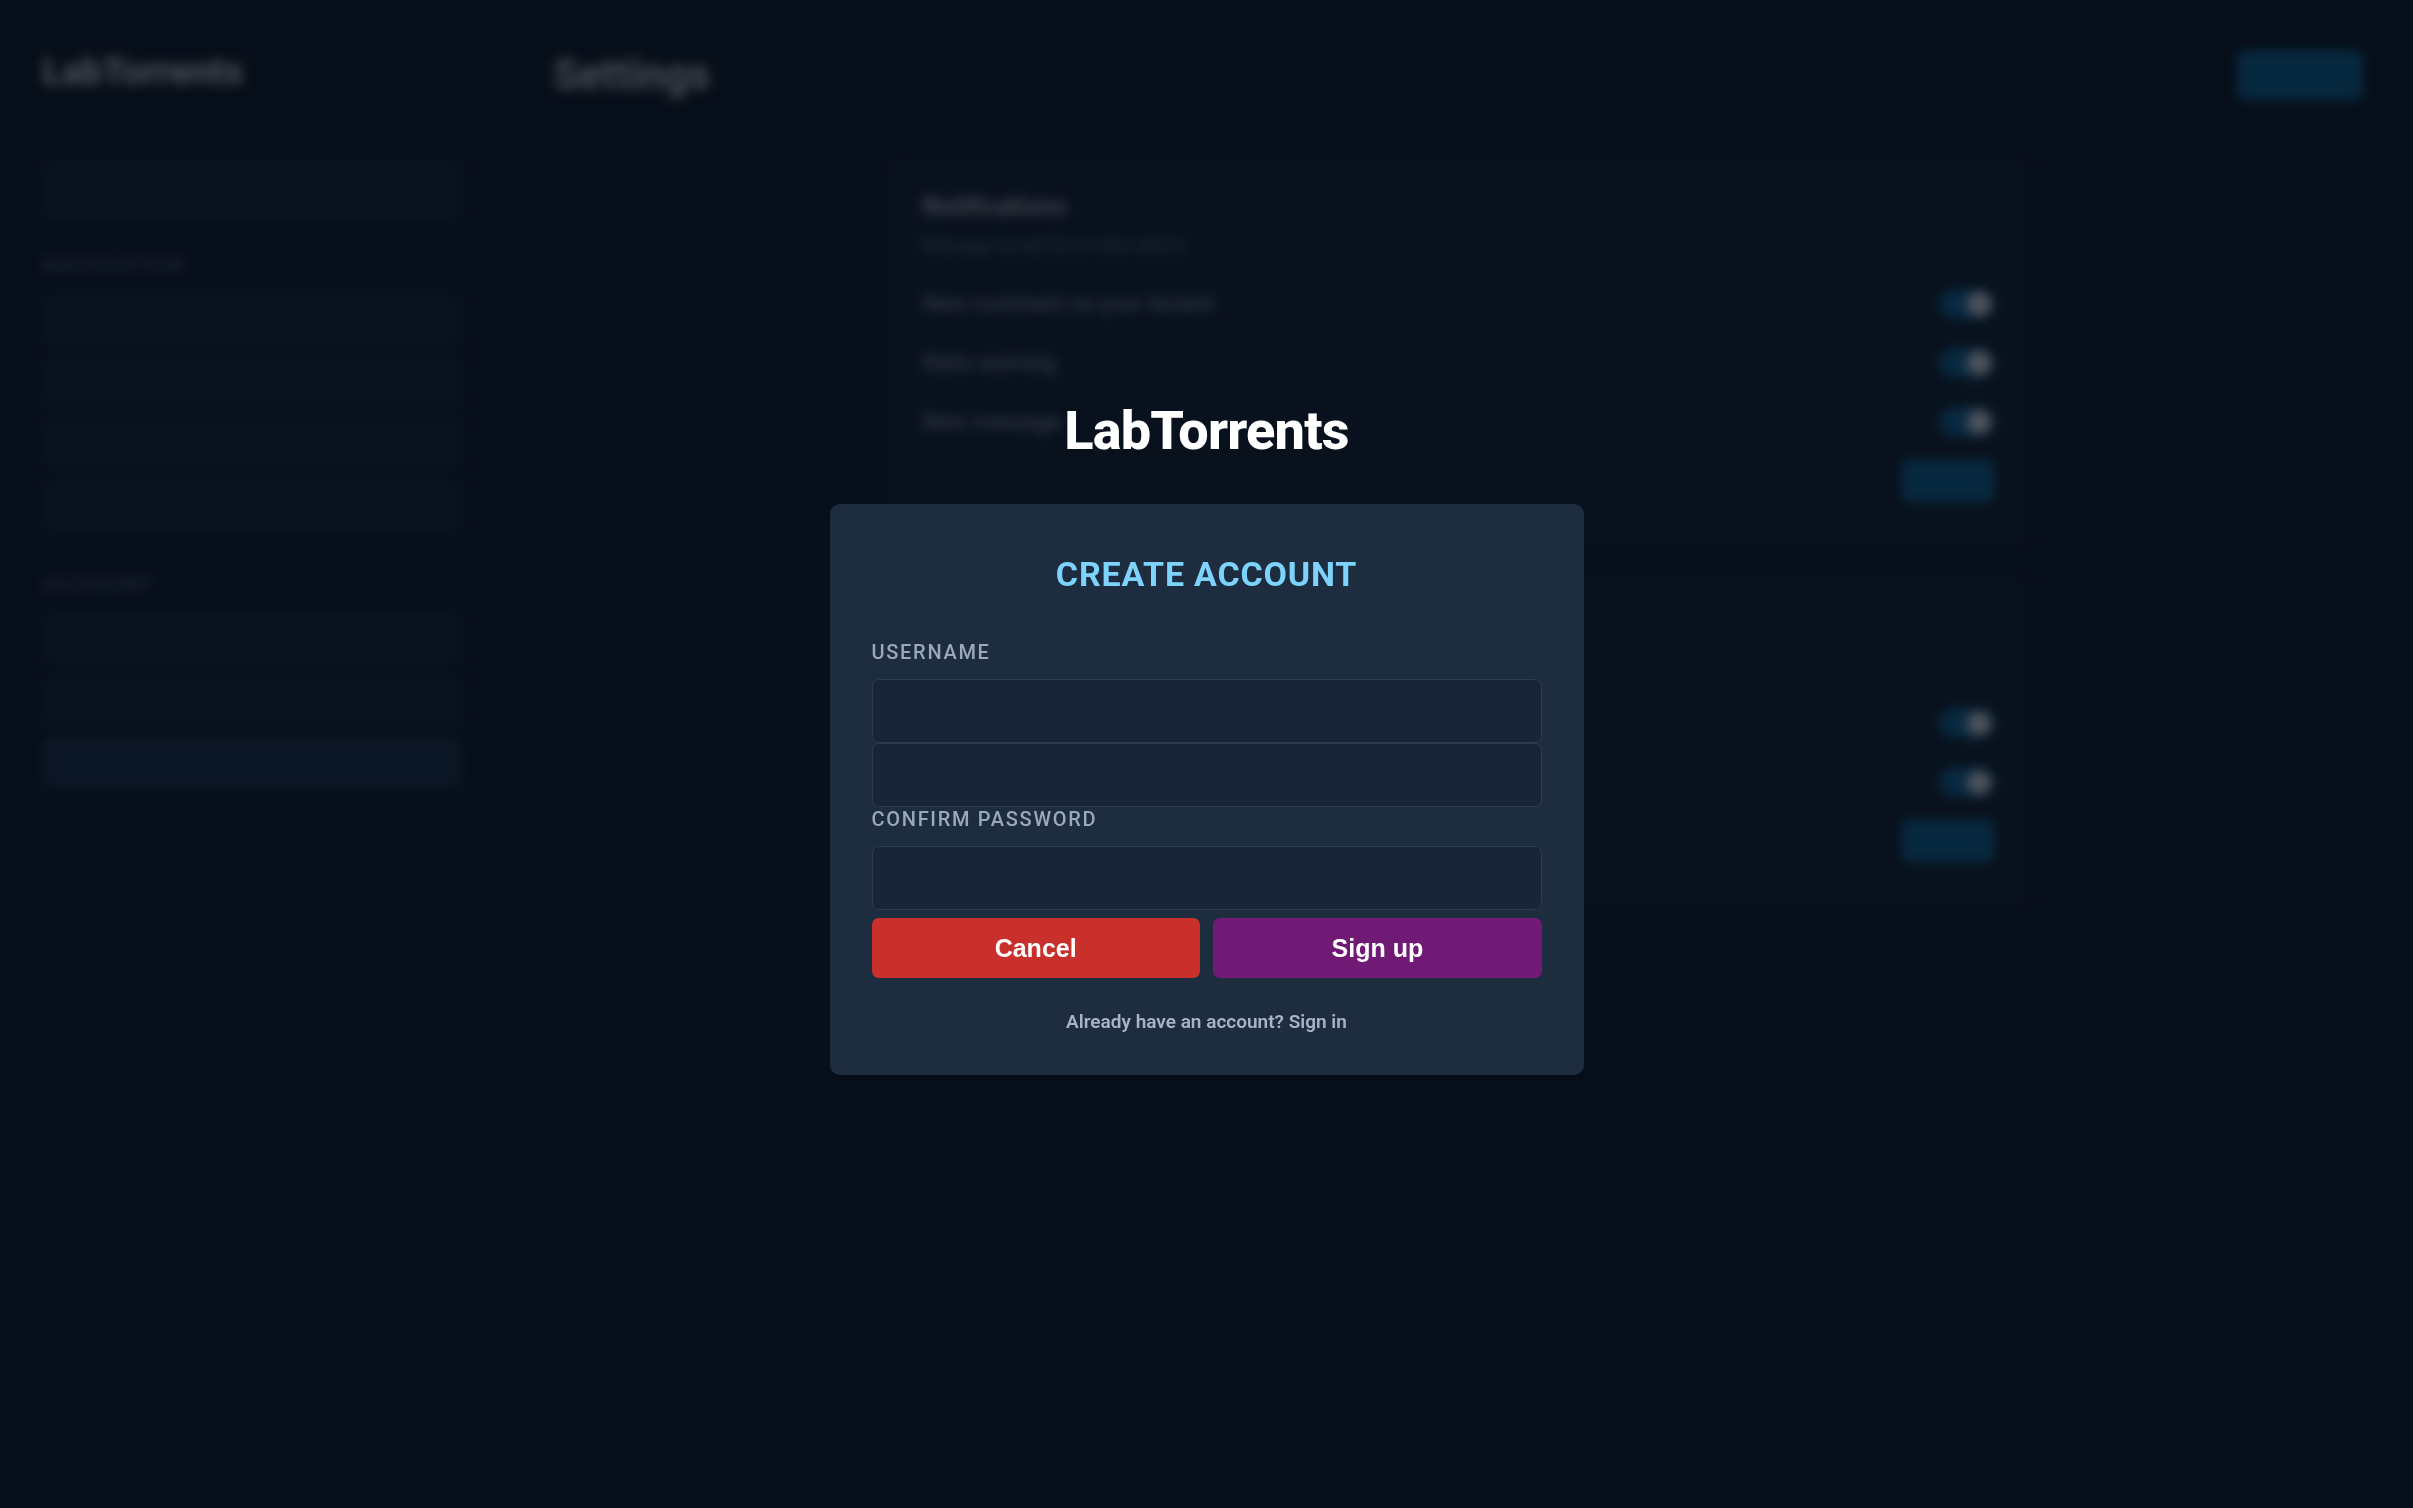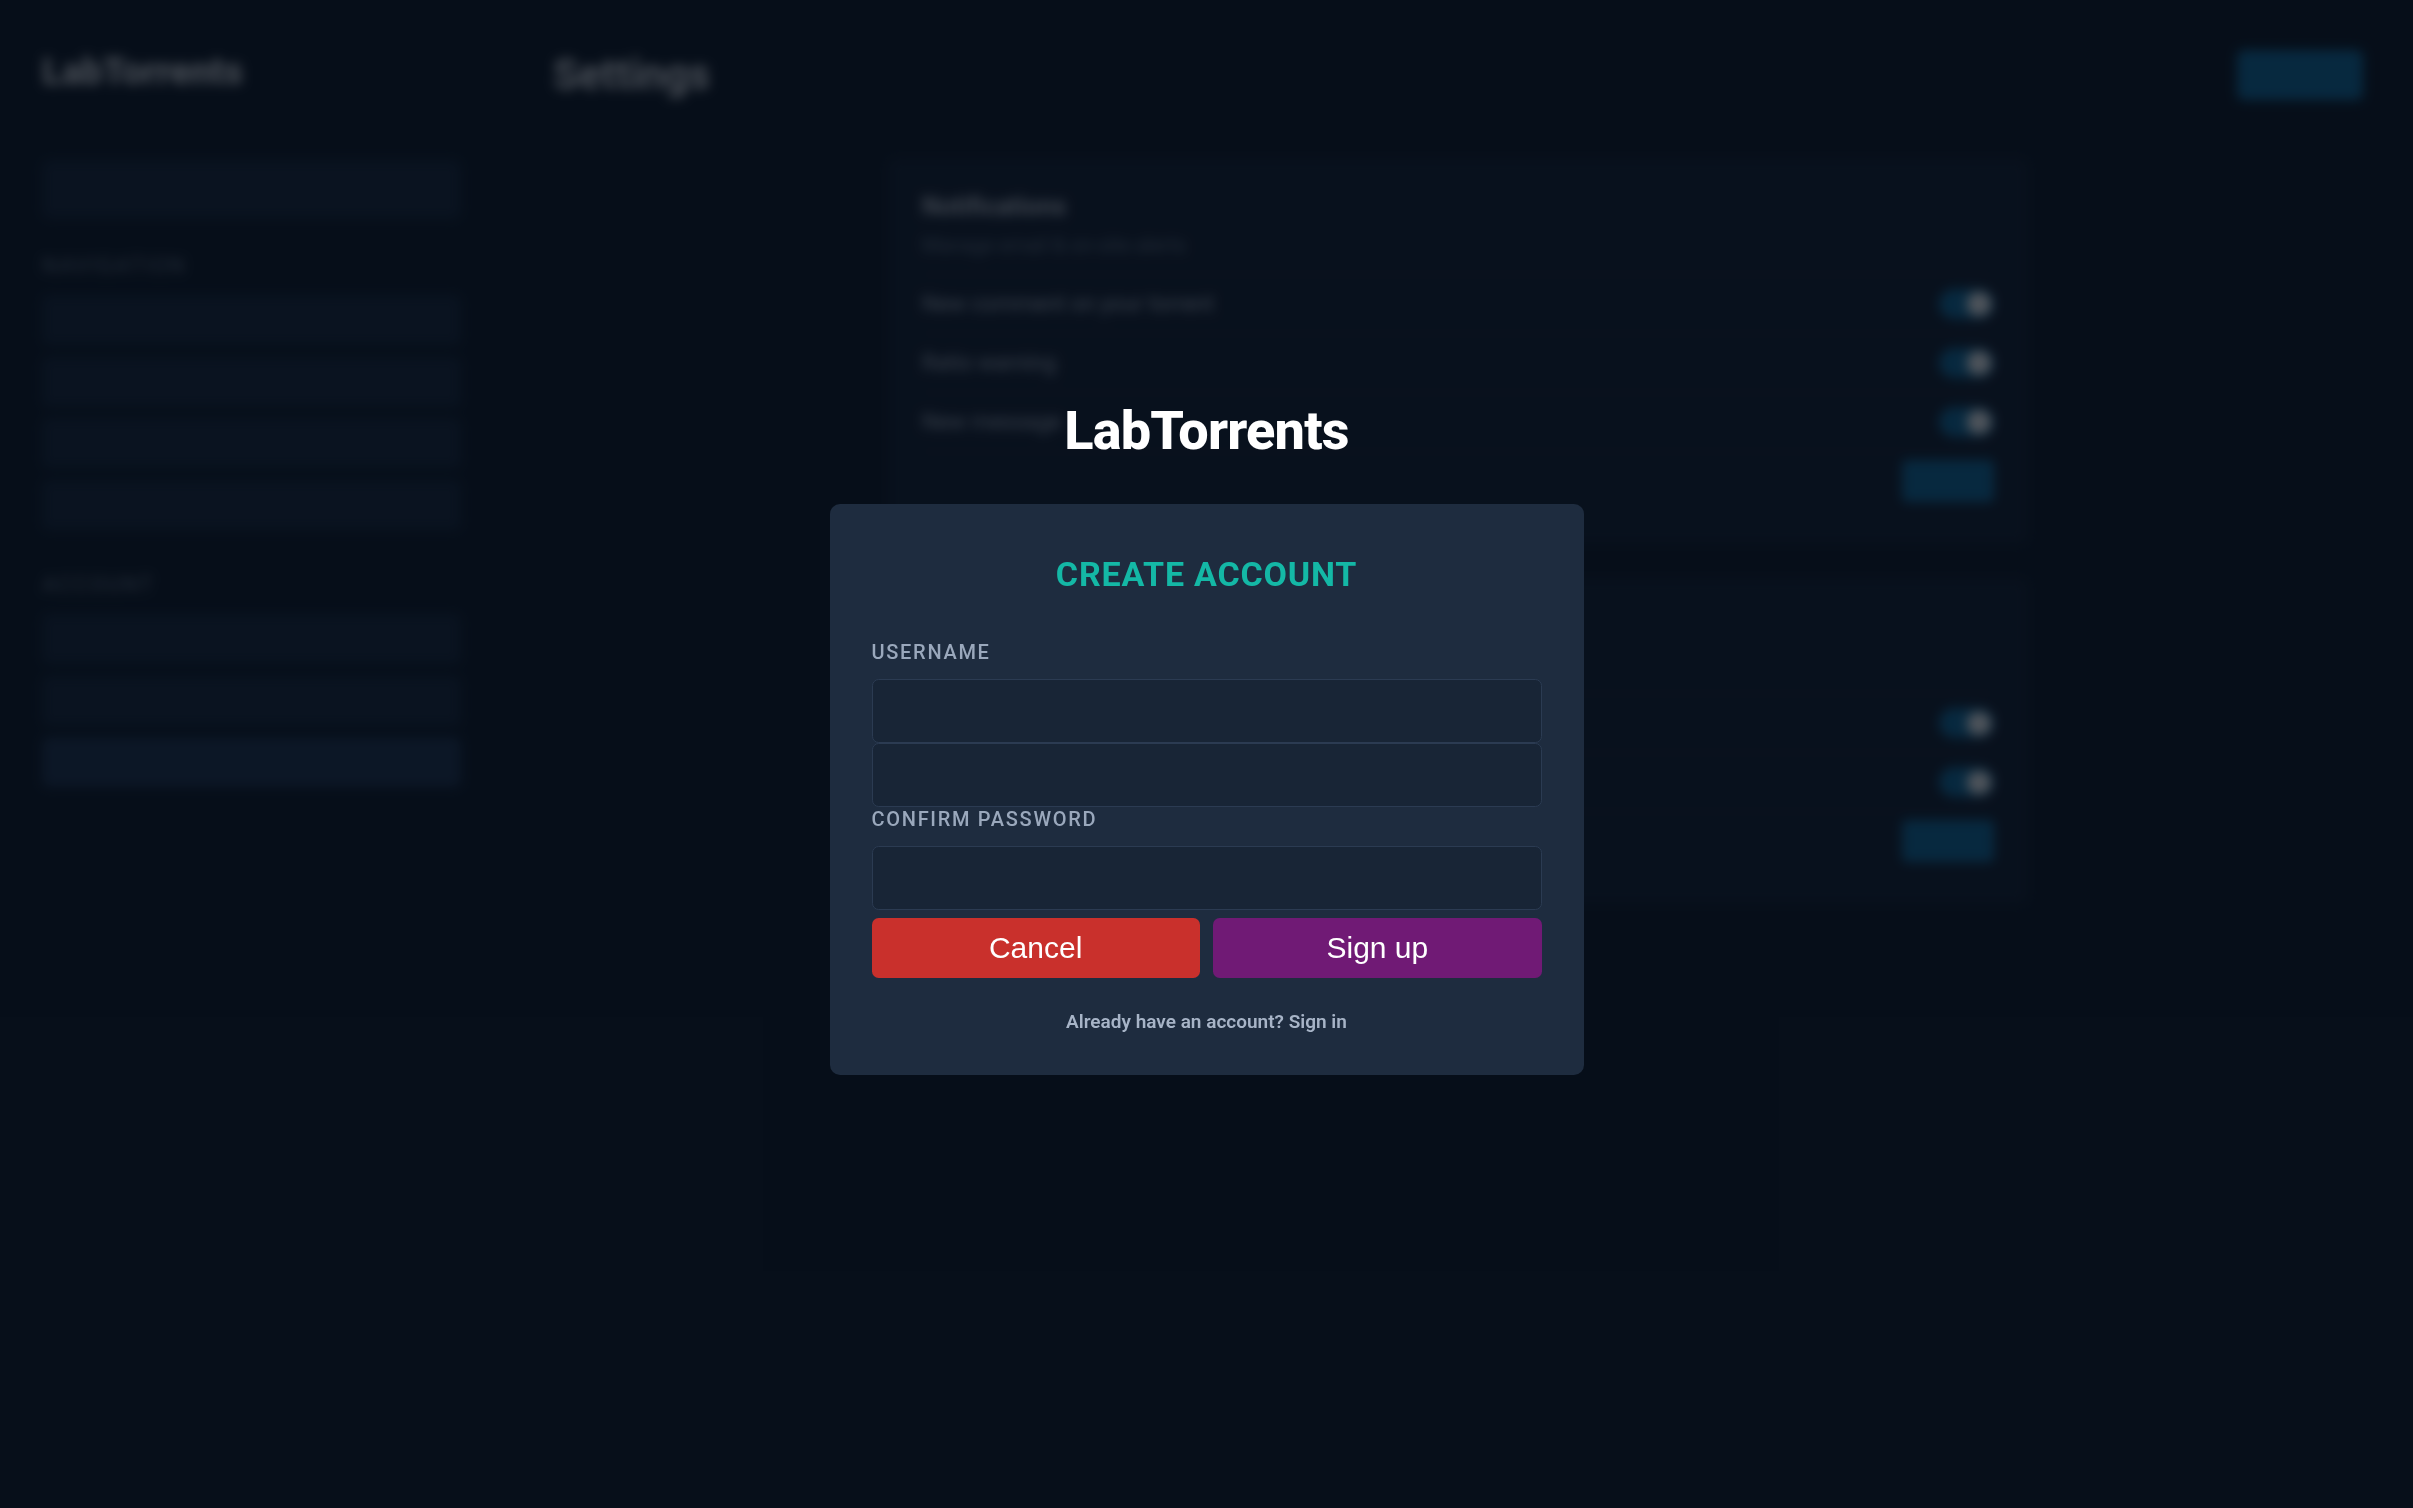--- a/index.html
+++ b/index.html
@@ -176,21 +176,21 @@
   }
 
   .modal {
     width: 754px;
     background: #1e2c3f;
     border-radius: 10px;
     padding: 50px 42px 42px;
   }
 
   .modal-title {
-    color: #14b8a6;
+    color: #7dd3fc;
     font-size: 34px;
     font-weight: 700;
     letter-spacing: 0.8px;
     text-transform: uppercase;
     text-align: center;
     margin-bottom: 46px;
   }
 
   .form-group {
   }
@@ -222,22 +222,22 @@
     gap: 13.4px;
     margin-top: 8.4px;
     margin-bottom: 32px;
   }
 
   .btn {
     flex: 1;
     height: 60px;
     border: none;
     border-radius: 6.7px;
-    font-size: 30px;
-    font-weight: 400;
+    font-size: 25px;
+    font-weight: 700;
     color: #ffffff;
     cursor: pointer;
   }
 
   .btn-cancel {
     background: #c9302c;
   }
 
   .btn-submit {
     background: #701a75;

